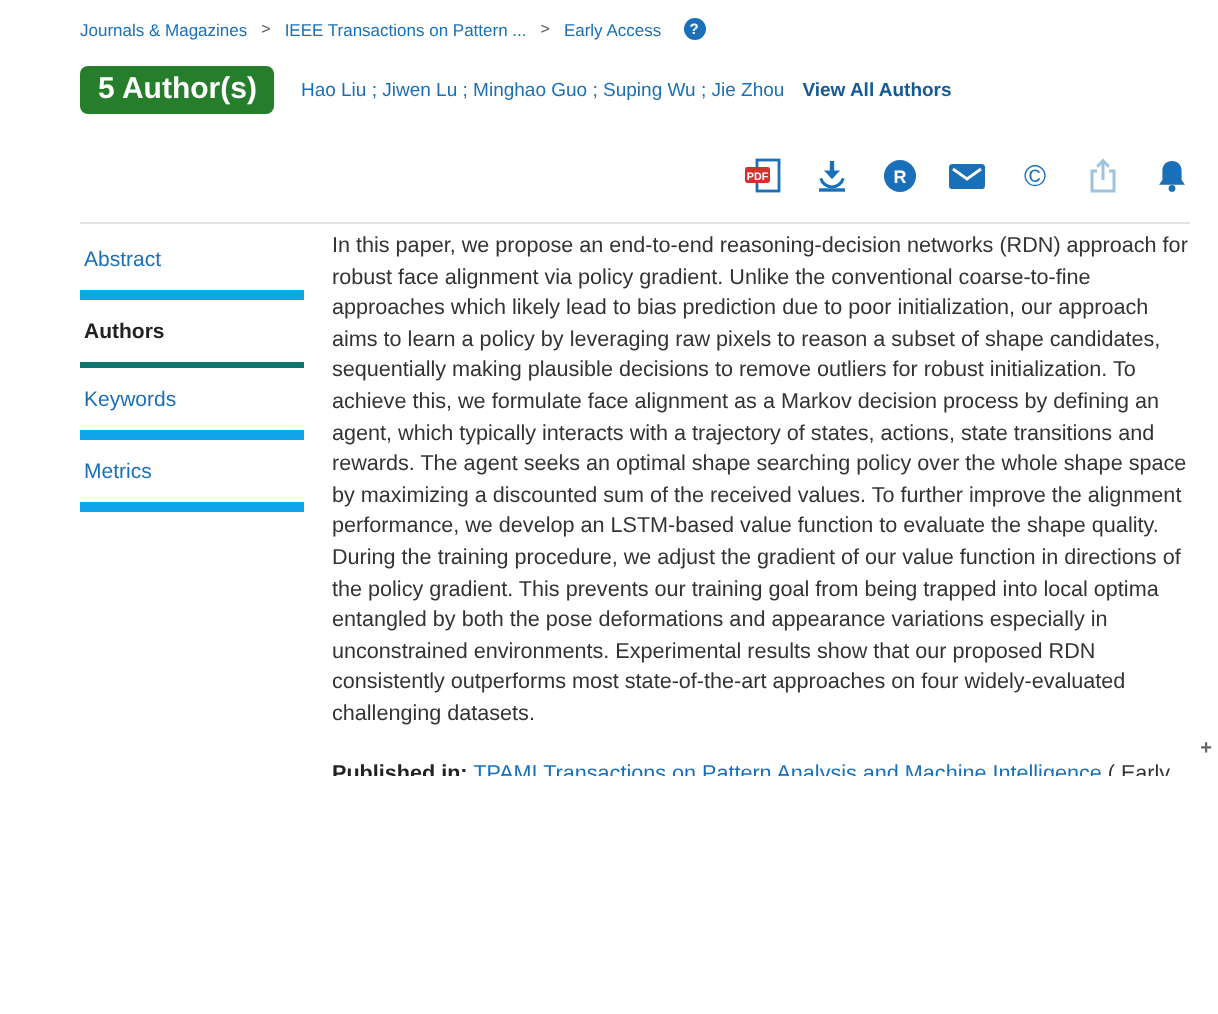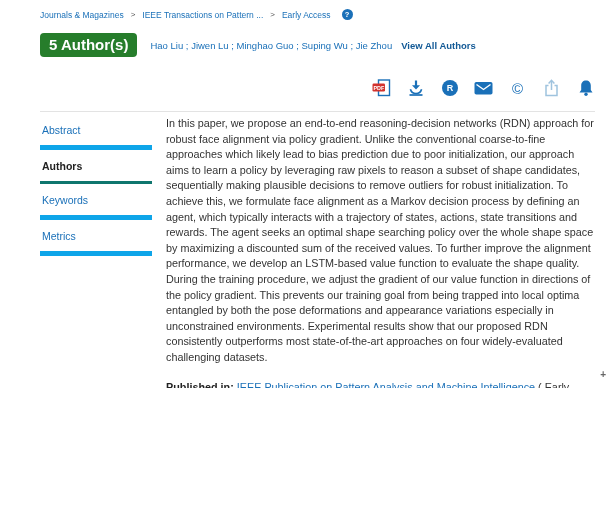--- a/index.html
+++ b/index.html
@@ -143,21 +143,21 @@
         <div class="side-item active">Authors</div>
         <div class="side-item">Keywords</div>
         <div class="side-item">Metrics</div>
       </aside>
 
       <main class="main">
         <div class="abstract-text">In this paper, we propose an end-to-end reasoning-decision networks (RDN) approach for robust face alignment via policy gradient. Unlike the conventional coarse-to-fine approaches which likely lead to bias prediction due to poor initialization, our approach aims to learn a policy by leveraging raw pixels to reason a subset of shape candidates, sequentially making plausible decisions to remove outliers for robust initialization. To achieve this, we formulate face alignment as a Markov decision process by defining an agent, which typically interacts with a trajectory of states, actions, state transitions and rewards. The agent seeks an optimal shape searching policy over the whole shape space by maximizing a discounted sum of the received values. To further improve the alignment performance, we develop an LSTM-based value function to evaluate the shape quality. During the training procedure, we adjust the gradient of our value function in directions of the policy gradient. This prevents our training goal from being trapped into local optima entangled by both the pose deformations and appearance variations especially in unconstrained environments. Experimental results show that our proposed RDN consistently outperforms most state-of-the-art approaches on four widely-evaluated challenging datasets.</div>
 
         <div class="published-row">
           <span class="inline-label">Published in:</span>
-          <a class="inline-link">IEEE Publication on Pattern Analysis and Machine Intelligence</a>
+          <a class="inline-link">TPAMI Transactions on Pattern Analysis and Machine Intelligence</a>
           <span class="plain-val">( Early Access )</span>
         </div>
 
         <div class="meta-grid">
           <div class="meta-cell">
             <span class="inline-label">Page(s):</span>
             <span class="plain-val">1 - 1</span>
           </div>
           <div class="meta-cell">
             <span class="inline-label">Date of Publication:</span>

